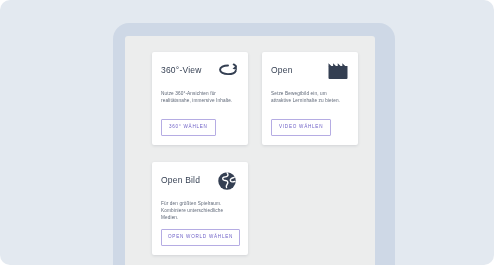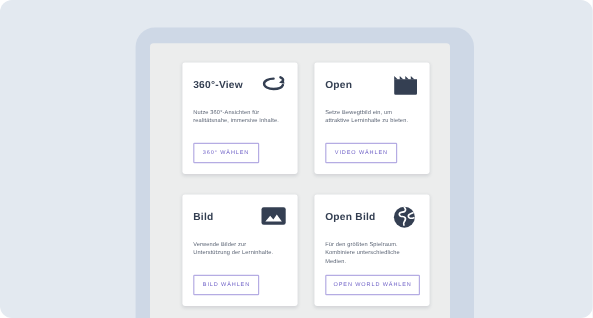--- a/index.html
+++ b/index.html
@@ -70,21 +70,21 @@
 
   .card-head {
     display: flex;
     align-items: flex-start;
     justify-content: space-between;
     height: 22px;
   }
 
   .card-title {
     font-size: 8.5px;
-    font-weight: 700;
+    font-weight: 400;
     color: #343f52;
     letter-spacing: 0.2px;
     line-height: 12px;
     padding-top: 2px;
     white-space: nowrap;
   }
 
   .card-icon {
     width: 22px;
     height: 19px;
@@ -153,33 +153,20 @@
           <svg viewBox="0 0 24 21" width="22" height="19" aria-hidden="true">
             <path d="M1.5 5.5h21v13.2a1.2 1.2 0 0 1-1.2 1.2H2.7a1.2 1.2 0 0 1-1.2-1.2z" fill="#343f52"></path>
             <path d="M1.5 5.8V2.6l3.4 3.2zM6.6 5.8V2.6l3.4 3.2zM11.7 5.8V2.6l3.4 3.2zM16.8 5.8V2.6l3.4 3.2z" fill="#343f52"></path>
           </svg>
         </span>
       </div>
       <div class="card-desc">Setze Bewegtbild ein, um attraktive Lerninhalte zu bieten.</div>
       <button class="card-btn">VIDEO WÄHLEN</button>
     </div>
 
-    <div class="card card-3">
-      <div class="card-head">
-        <div class="card-title">Bild</div>
-        <span class="card-icon">
-          <svg viewBox="0 0 24 19" width="22" height="18" aria-hidden="true">
-            <rect x="1" y="1.5" width="22" height="16" rx="2" fill="#343f52"></rect>
-            <path d="M4.5 14.5l4.4-5.2 2.9 3.4 3.1-4.6 4.6 6.4z" fill="#ffffff"></path>
-          </svg>
-        </span>
-      </div>
-      <div class="card-desc">Verwende Bilder zur Unterstützung der Lerninhalte.</div>
-      <button class="card-btn">BILD WÄHLEN</button>
-    </div>
 
     <div class="card card-4">
       <div class="card-head">
         <div class="card-title">Open Bild</div>
         <span class="card-icon">
           <svg viewBox="0 0 24 24" width="20" height="20" aria-hidden="true">
             <circle cx="12" cy="12" r="10.5" fill="#343f52"></circle>
             <path d="M12 2.2c1.6 1.6 1.4 3.2 0.2 4.1-1.3 1-3.6 0.4-4.8 1.5-1.1 1.1-0.4 2.7 0.9 3.2 1.4 0.5 3.4 0.2 4.3 1.4 0.9 1.2 0.2 2.9-0.7 4.1-0.8 1.1-1.1 2.2-0.4 3.3" fill="none" stroke="#ffffff" stroke-width="1.7" stroke-linecap="round" stroke-linejoin="round"></path>
             <path d="M20.6 7.6c-1.3 0.6-3.2 0.9-4.2 2.1-0.9 1.1-0.3 2.6 0.9 3.1 1.1 0.4 2.9 0.2 4.2-0.3" fill="none" stroke="#ffffff" stroke-width="1.7" stroke-linecap="round" stroke-linejoin="round"></path>
           </svg>

